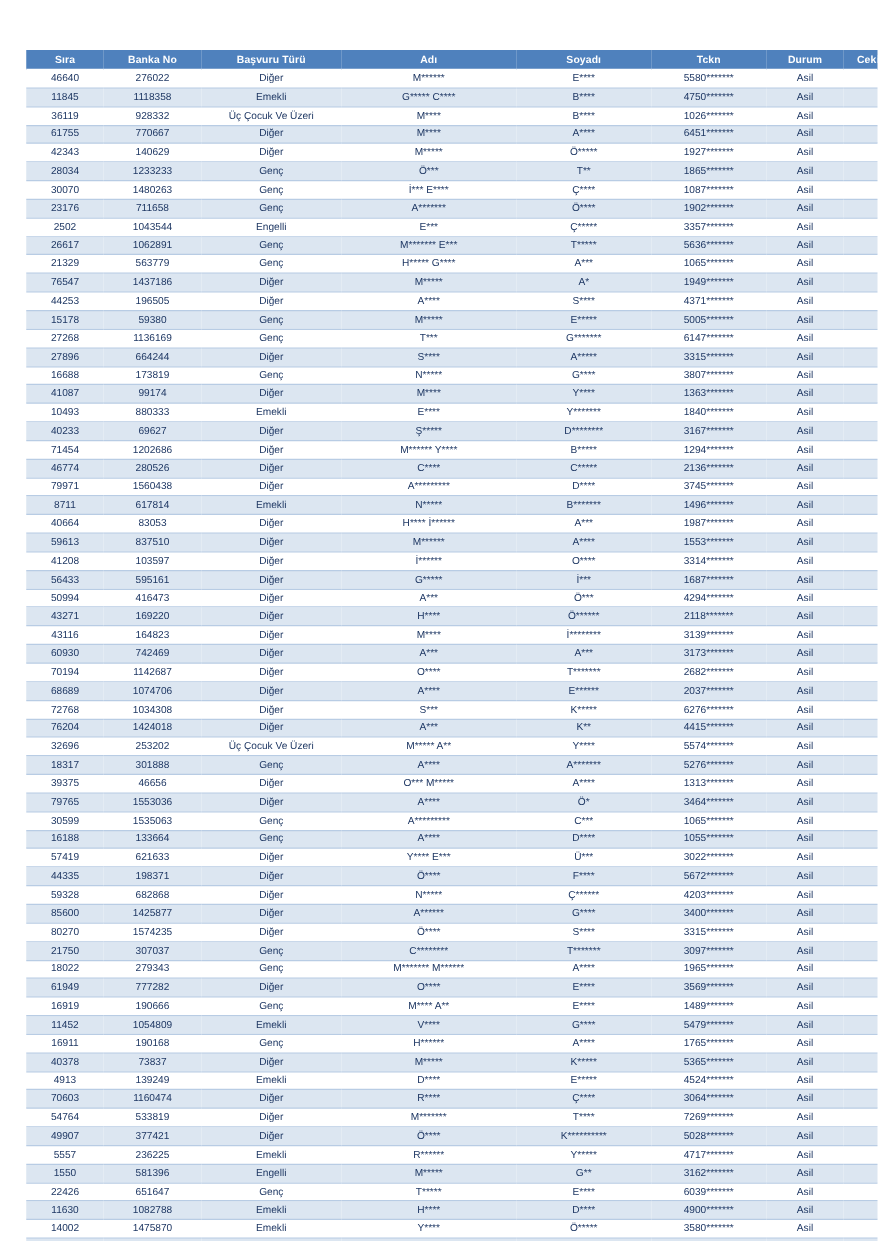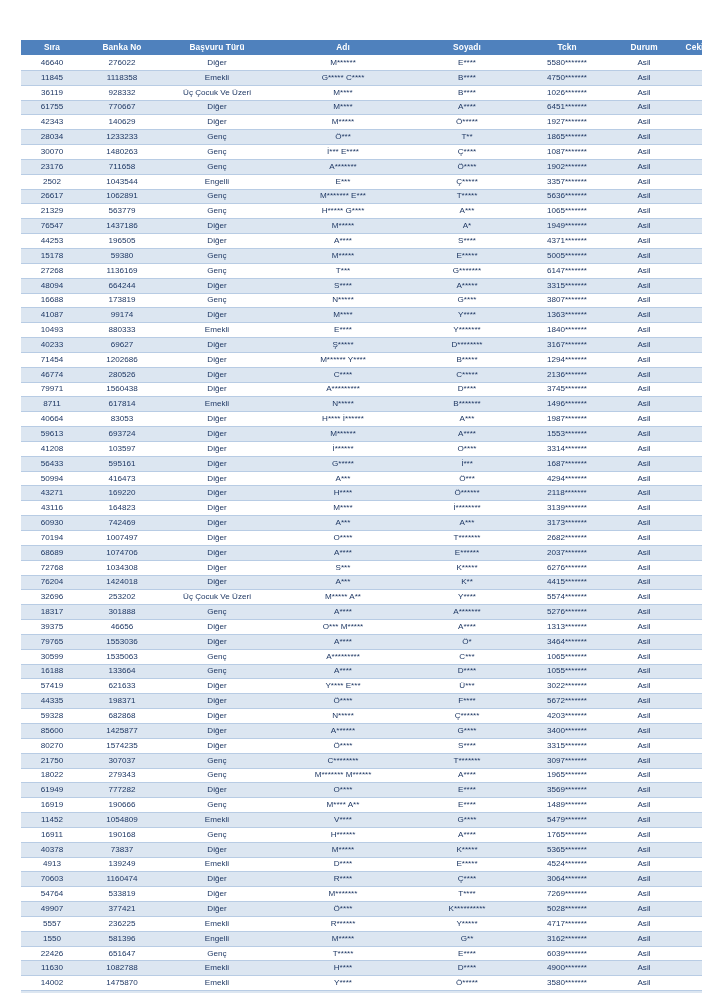--- a/index.html
+++ b/index.html
@@ -246,21 +246,21 @@
           <td class="num">27268</td>
           <td class="num">1136169</td>
           <td class="num">Genç</td>
           <td class="num">T***</td>
           <td class="num">G*******</td>
           <td class="num">6147*******</td>
           <td class="num">Asil</td>
           <td class="num">8241</td>
         </tr>
         <tr class="even">
-          <td class="num">48094</td>
+          <td class="num">27896</td>
           <td class="num">664244</td>
           <td class="num">Diğer</td>
           <td class="num">S****</td>
           <td class="num">A*****</td>
           <td class="num">3315*******</td>
           <td class="num">Asil</td>
           <td class="num">8242</td>
         </tr>
         <tr class="odd">
           <td class="num">16688</td>
@@ -347,21 +347,21 @@
           <td class="num">83053</td>
           <td class="num">Diğer</td>
           <td class="num">H**** İ******</td>
           <td class="num">A***</td>
           <td class="num">1987*******</td>
           <td class="num">Asil</td>
           <td class="num">8251</td>
         </tr>
         <tr class="even">
           <td class="num">59613</td>
-          <td class="num">693724</td>
+          <td class="num">837510</td>
           <td class="num">Diğer</td>
           <td class="num">M******</td>
           <td class="num">A****</td>
           <td class="num">1553*******</td>
           <td class="num">Asil</td>
           <td class="num">8252</td>
         </tr>
         <tr class="odd">
           <td class="num">41208</td>
           <td class="num">103597</td>
@@ -417,21 +417,21 @@
           <td class="num">742469</td>
           <td class="num">Diğer</td>
           <td class="num">A***</td>
           <td class="num">A***</td>
           <td class="num">3173*******</td>
           <td class="num">Asil</td>
           <td class="num">8258</td>
         </tr>
         <tr class="odd">
           <td class="num">70194</td>
-          <td class="num">1007497</td>
+          <td class="num">1142687</td>
           <td class="num">Diğer</td>
           <td class="num">O****</td>
           <td class="num">T*******</td>
           <td class="num">2682*******</td>
           <td class="num">Asil</td>
           <td class="num">8259</td>
         </tr>
         <tr class="even">
           <td class="num">68689</td>
           <td class="num">1074706</td>

